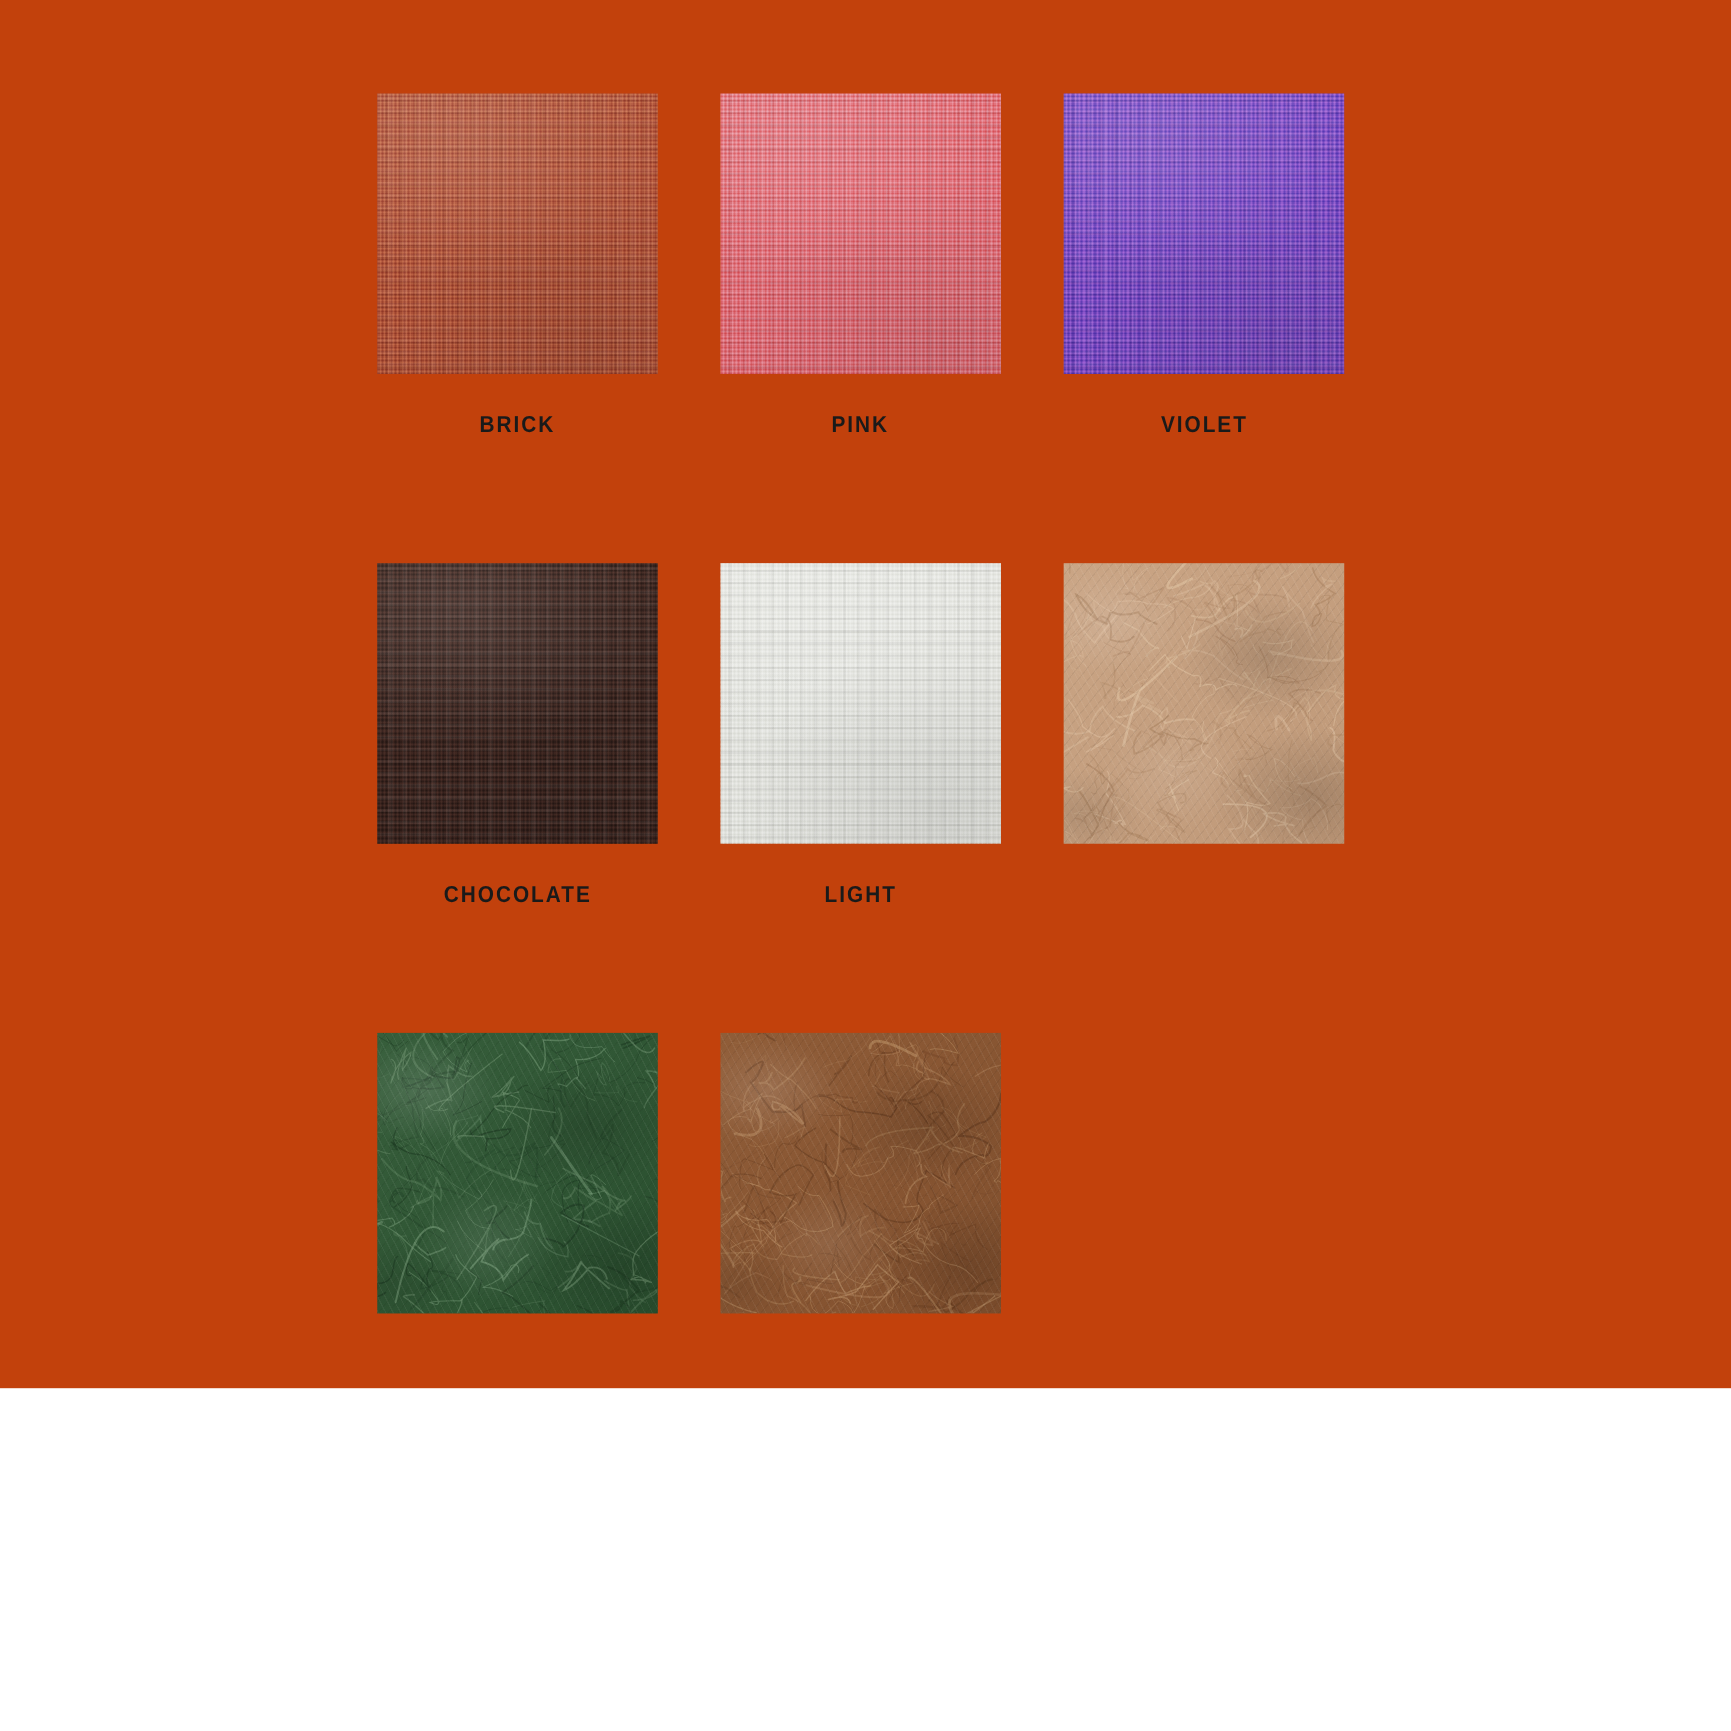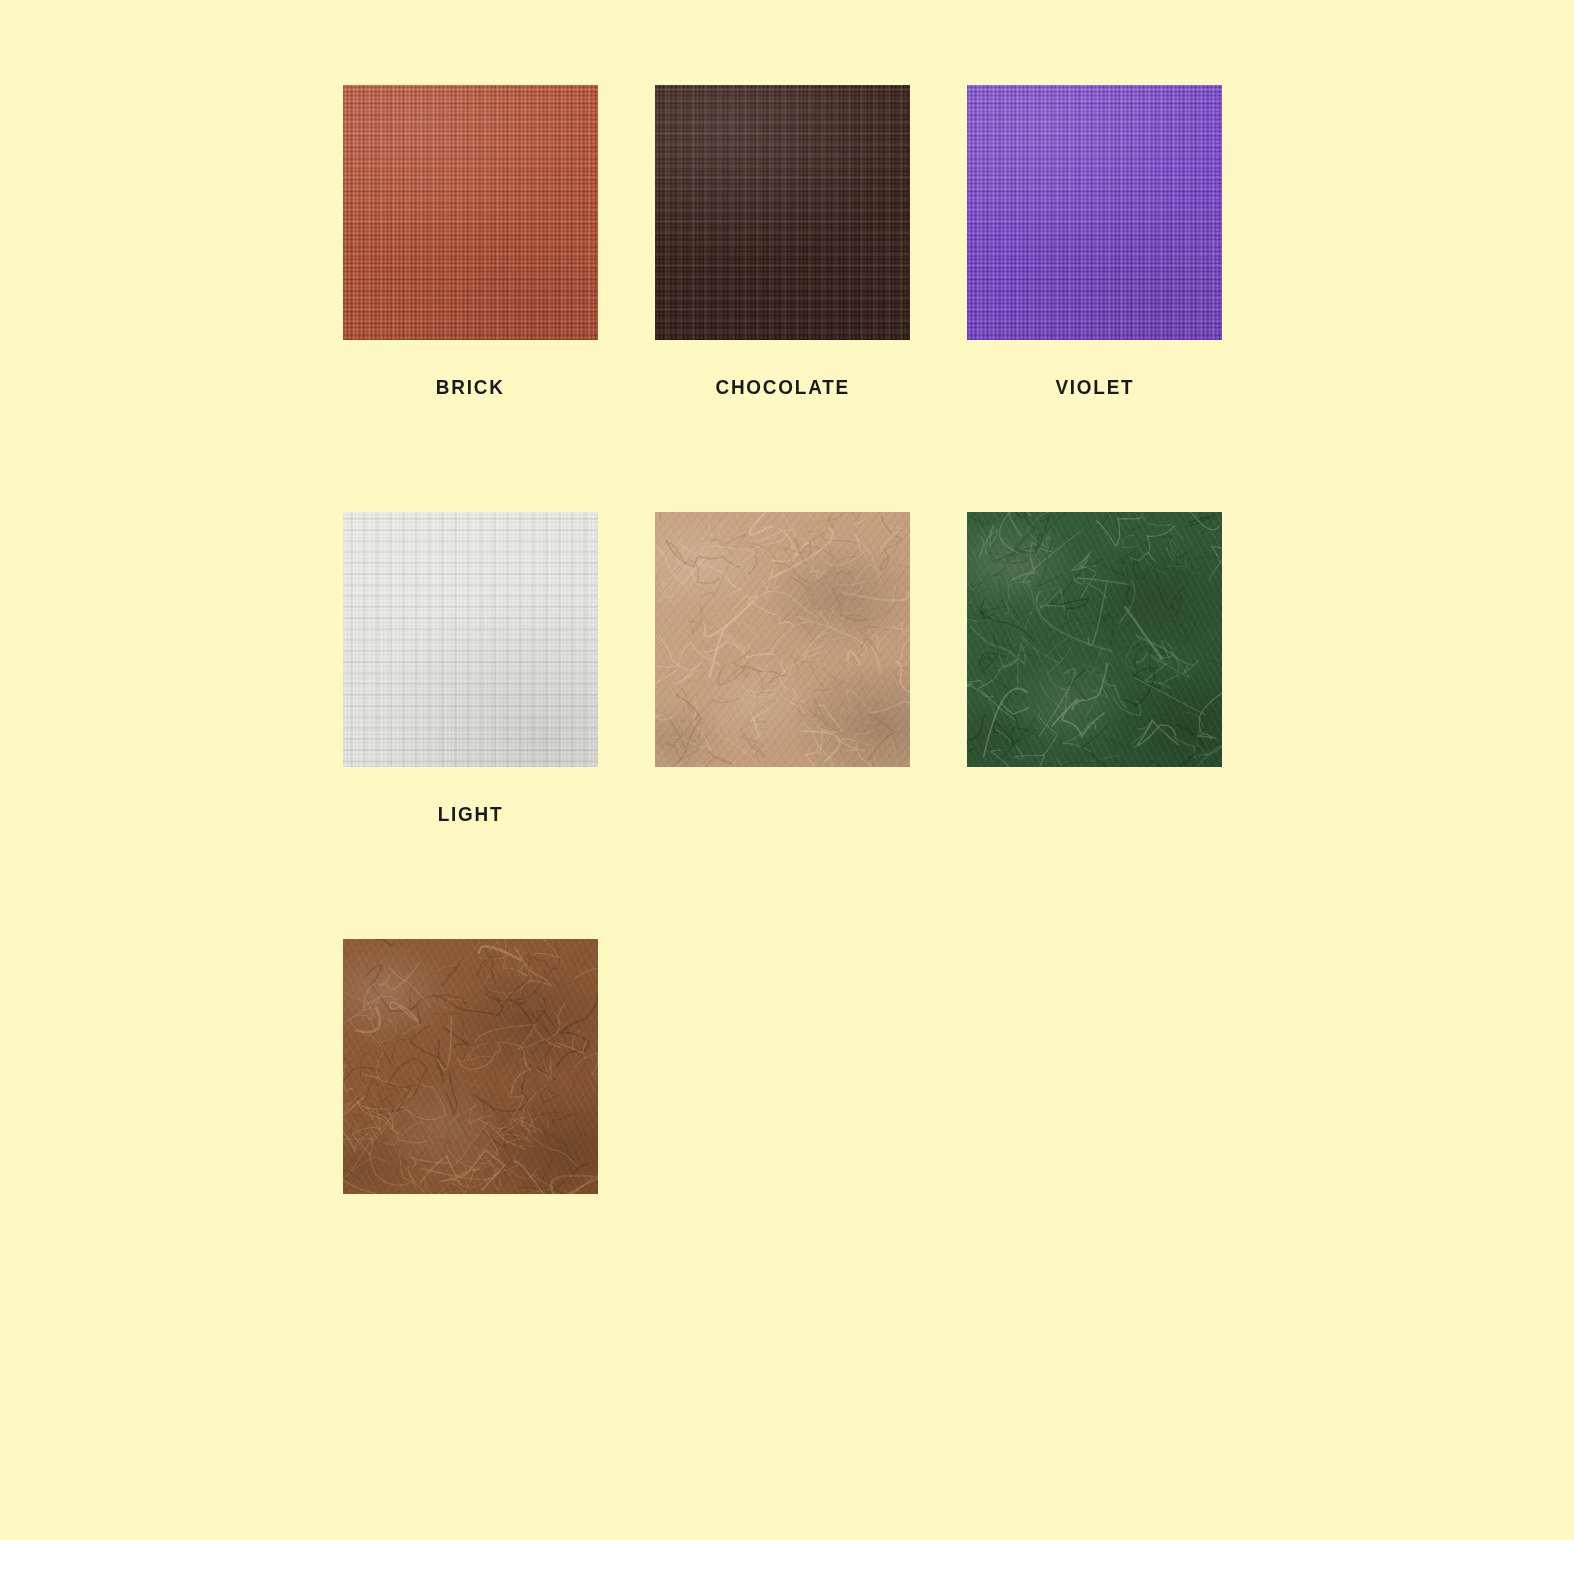--- a/index.html
+++ b/index.html
@@ -12,22 +12,22 @@
     width: 1574px;
     height: 1574px;
     font-family: "Liberation Sans", sans-serif;
     -webkit-font-smoothing: antialiased;
     overflow: hidden;
   }
 
   #swatch-board {
     position: relative;
     width: 1574px;
-    height: 1540px;
-    background: #fef9c3;
+    height: 1262px;
+    background: #c2410c;
   }
 
   .swatch-grid {
     position: absolute;
     left: 343px;
     top: 85px;
     width: 884px;
     display: grid;
     grid-template-columns: 255px 255px 255px;
     column-gap: 57px;
@@ -155,26 +155,30 @@
 </head>
 <body>
 
 <div id="swatch-board">
   <div class="swatch-grid">
       <div class="swatch-cell">
         <div class="swatch-chip tex-canvas" style="background-color: rgb(176, 84, 58); background-image: linear-gradient(160deg, rgba(200, 112, 84, 0.18), rgba(0, 0, 0, 0) 45%), linear-gradient(20deg, rgba(142, 63, 42, 0.22), rgba(0, 0, 0, 0) 55%);"></div>
         <div class="swatch-label" style="color: rgb(26, 26, 26);">BRICK</div>
       </div>
       <div class="swatch-cell">
+        <div class="swatch-chip tex-canvas" style="background-color: rgb(224, 112, 122); background-image: linear-gradient(160deg, rgba(238, 148, 155, 0.18), rgba(0, 0, 0, 0) 45%), linear-gradient(20deg, rgba(196, 83, 95, 0.22), rgba(0, 0, 0, 0) 55%);"></div>
+        <div class="swatch-label" style="color: rgb(26, 26, 26);">PINK</div>
+      </div>
+      <div class="swatch-cell">
+        <div class="swatch-chip tex-canvas" style="background-color: rgb(123, 76, 196); background-image: linear-gradient(160deg, rgba(154, 114, 216, 0.18), rgba(0, 0, 0, 0) 45%), linear-gradient(20deg, rgba(95, 53, 163, 0.22), rgba(0, 0, 0, 0) 55%);"></div>
+        <div class="swatch-label" style="color: rgb(26, 26, 26);">VIOLET</div>
+      </div>
+      <div class="swatch-cell">
         <div class="swatch-chip tex-canvas" style="background-color: rgb(59, 37, 31); background-image: linear-gradient(160deg, rgba(87, 58, 49, 0.18), rgba(0, 0, 0, 0) 45%), linear-gradient(20deg, rgba(36, 19, 16, 0.22), rgba(0, 0, 0, 0) 55%);"></div>
         <div class="swatch-label" style="color: rgb(26, 26, 26);">CHOCOLATE</div>
-      </div>
-      <div class="swatch-cell">
-        <div class="swatch-chip tex-canvas" style="background-color: rgb(123, 76, 196); background-image: linear-gradient(160deg, rgba(154, 114, 216, 0.18), rgba(0, 0, 0, 0) 45%), linear-gradient(20deg, rgba(95, 53, 163, 0.22), rgba(0, 0, 0, 0) 55%);"></div>
-        <div class="swatch-label" style="color: rgb(26, 26, 26);">VIOLET</div>
       </div>
       <div class="swatch-cell">
         <div class="swatch-chip tex-canvas" style="background-color: rgb(228, 229, 224); background-image: linear-gradient(160deg, rgba(243, 244, 241, 0.18), rgba(0, 0, 0, 0) 45%), linear-gradient(20deg, rgba(207, 209, 203, 0.22), rgba(0, 0, 0, 0) 55%);"></div>
         <div class="swatch-label" style="color: rgb(26, 26, 26);">LIGHT</div>
       </div>
       <div class="swatch-cell">
         <div class="swatch-chip tex-leather" style="background-color: rgb(199, 161, 129); background-image: linear-gradient(135deg, rgba(221, 191, 159, 0.133), rgba(169, 129, 95, 0.267));">
           <svg class="leather-veins" viewBox="0 0 255 255" preserveAspectRatio="none">
             <path d="M 142.3 137.6 Q 136.4 146.2 137.4 153.8 Q 130.8 168.3 119.6 180.8 Q 106.3 189.1 95.0 182.8 Q 88.9 172.9 74.6 166.1" fill="none" stroke="#ddbf9f" stroke-opacity="0.25" stroke-width="1.68" stroke-linecap="round"></path>
             <path d="M 155.8 59.9 Q 165.8 57.2 161.1 67.2 Q 166.4 64.9 171.0 56.2" fill="none" stroke="#ddbf9f" stroke-opacity="0.56" stroke-width="1.60" stroke-linecap="round"></path>

